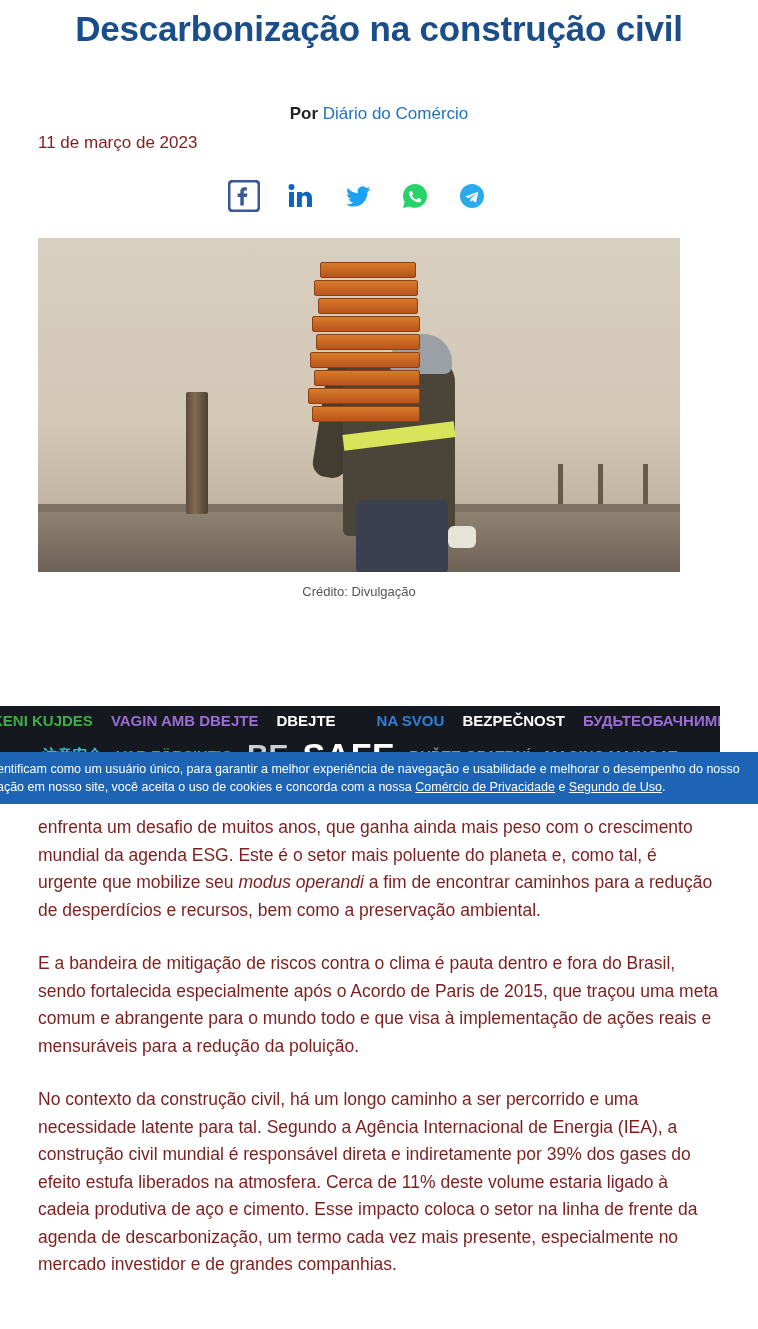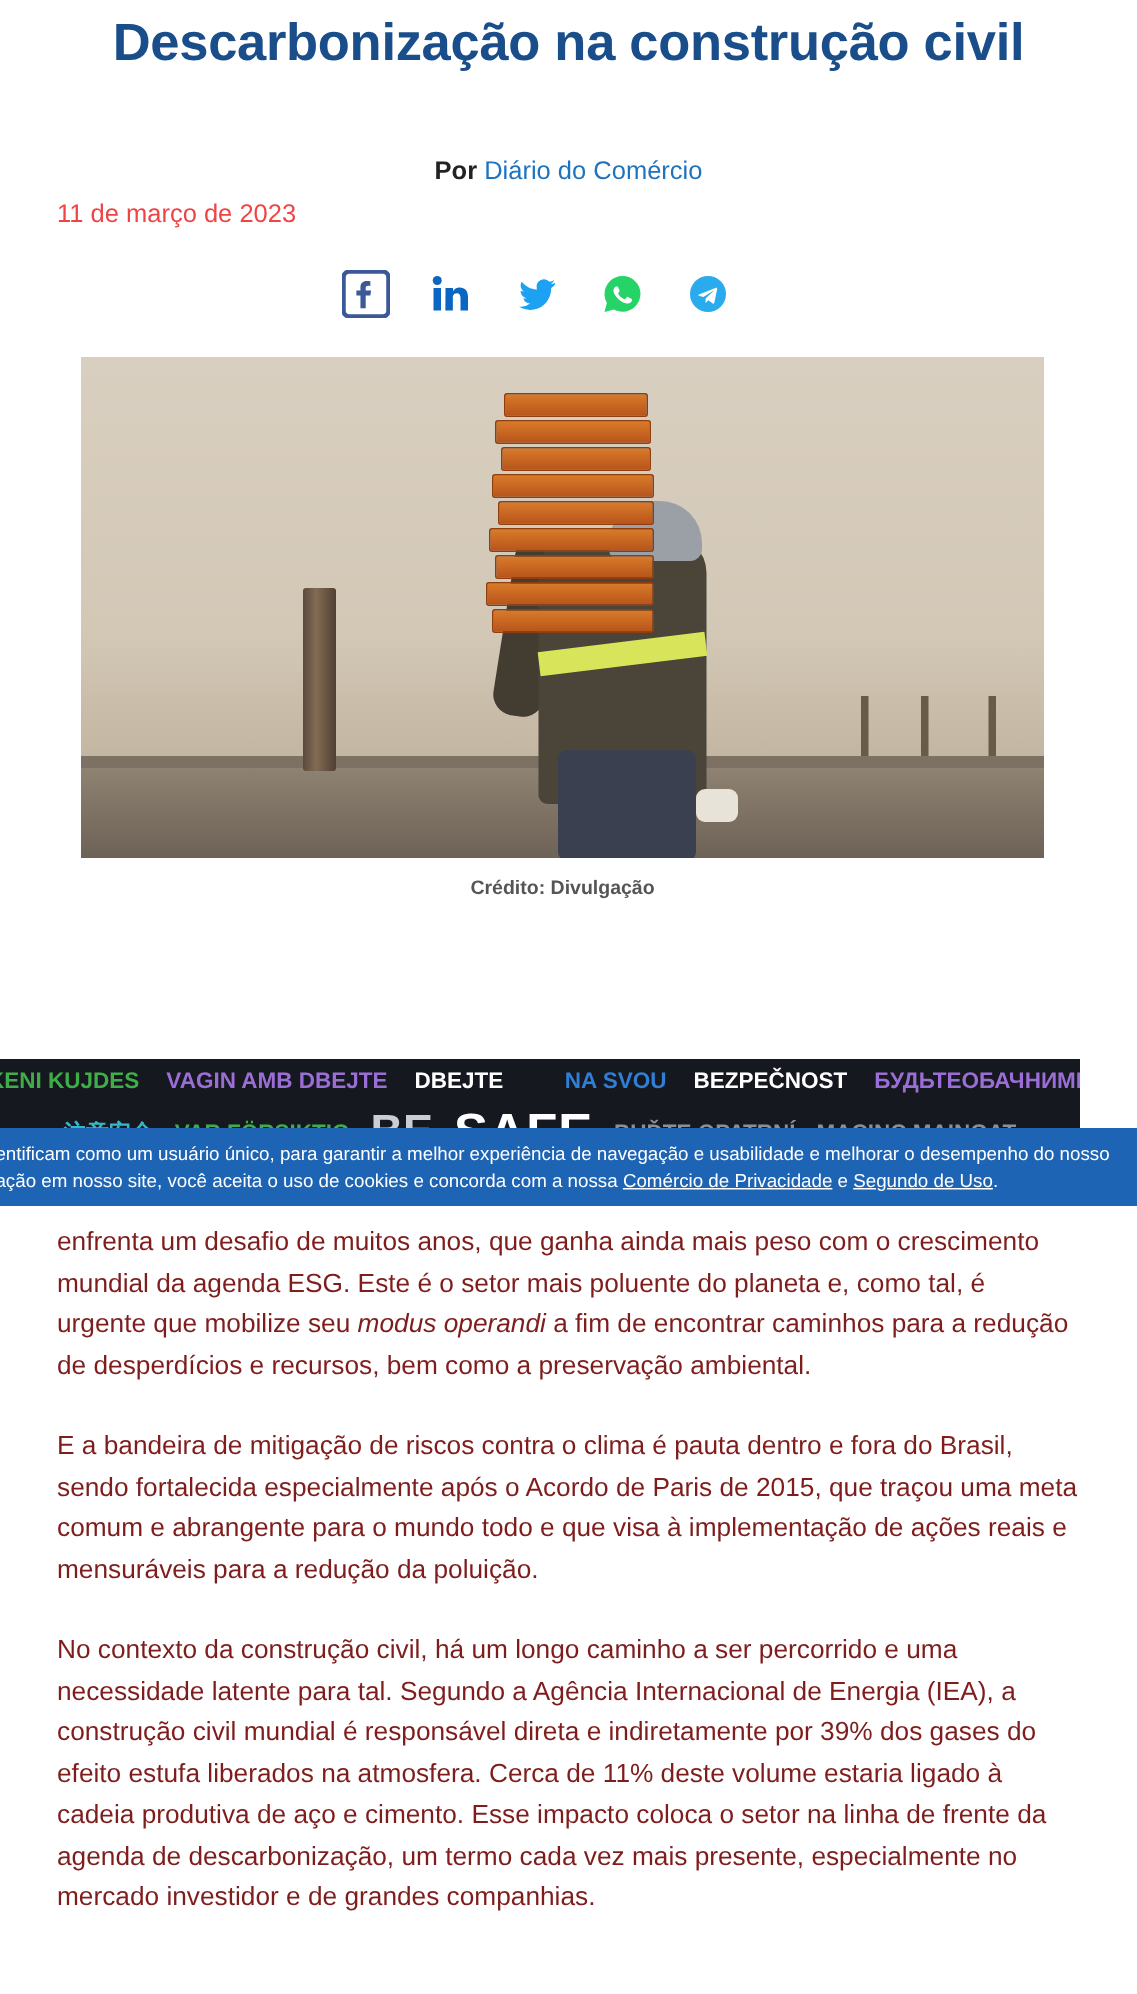--- a/index.html
+++ b/index.html
@@ -45,21 +45,21 @@
   }
   .byline-author {
     color: #1e73be;
     text-decoration: none;
   }
 
   .pub-date {
     margin-top: 6px;
     font-size: 17px;
     line-height: 22px;
-    color: #ef4444;
+    color: #7f1d1d;
   }
 
   .share-row {
     margin-top: 26px;
     display: flex;
     gap: 25px;
     align-items: center;
     padding-left: 190px;
   }
   .share-icon {
@@ -67,22 +67,21 @@
     height: 32px;
     display: inline-flex;
     align-items: center;
     justify-content: center;
     cursor: pointer;
   }
 
   .figure {
     margin-top: 26px;
     width: 642px;
-    margin-left: 16px;
-    font-weight: bold;
+    margin-left: 0;
   }
   .figure-img {
     width: 642px;
     height: 334px;
     display: block;
     position: relative;
     overflow: hidden;
     background: #cfc3b0;
   }
   .fig-wall {

